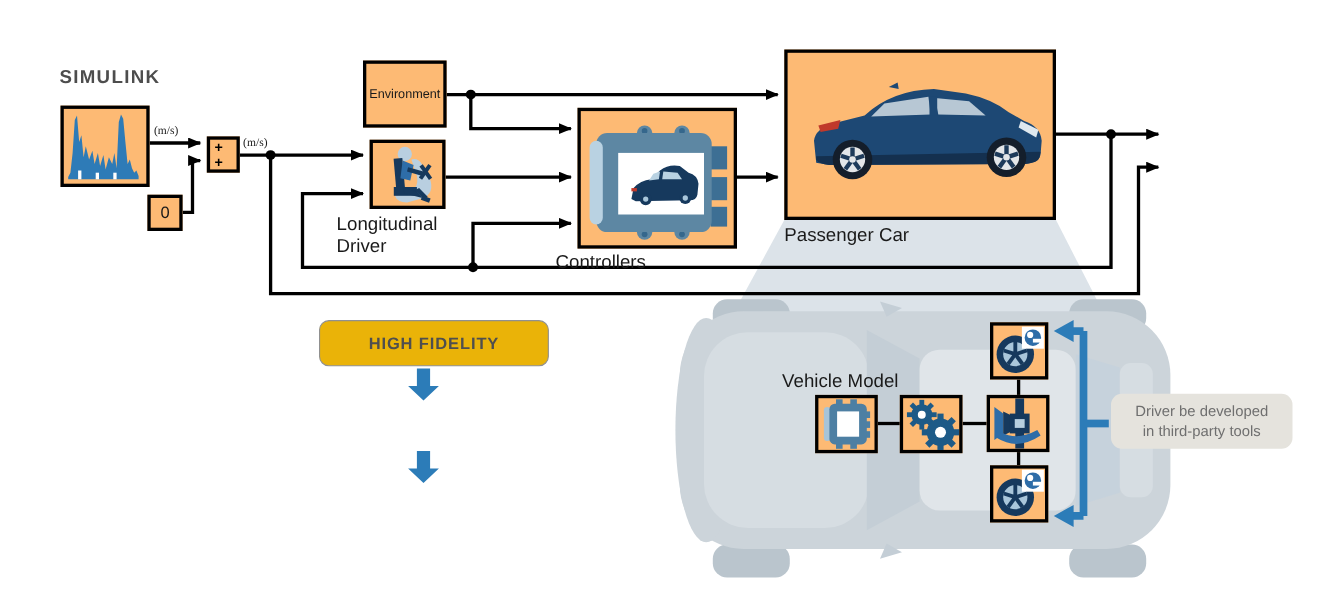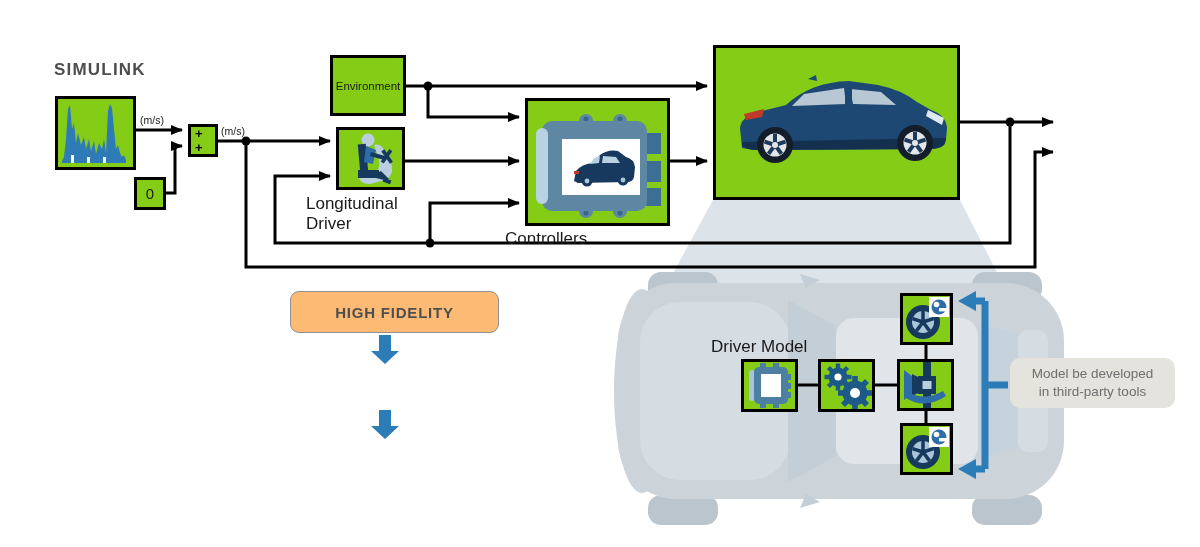--- a/index.html
+++ b/index.html
@@ -1,27 +1,27 @@
 <!DOCTYPE html>
 <html><head>
 <meta charset="utf-8">
 <style>
   html,body{margin:0;padding:0;background:#fff;}
   #stage{position:relative;width:1200px;height:547px;background:#fff;overflow:hidden;
          font-family:"Liberation Sans",sans-serif;}
   .layer{position:absolute;left:0;top:0;width:1200px;height:547px;}
-  .block{position:absolute;background:#84cc16;border:3px solid #000;box-sizing:border-box;z-index:3;}
+  .block{position:absolute;background:#fdba74;border:3px solid #000;box-sizing:border-box;z-index:3;}
   .block svg{display:block;width:100%;height:100%;}
   .ctext{display:flex;align-items:center;justify-content:center;font-size:11.5px;color:#1a1a1a;}
   .blklabel{position:absolute;z-index:4;font-size:17px;color:#1a1a1a;text-align:left;}
-  .unit{position:absolute;z-index:4;font-size:10.5px;color:#1a1a1a;}
+  .unit{position:absolute;z-index:4;font-size:10.5px;color:#1a1a1a;font-family:Liberation Serif, serif;}
   .brand{position:absolute;left:54px;top:60px;z-index:4;font-size:17px;font-weight:bold;
          color:#4d4d4d;letter-spacing:1.2px;}
   .flowbox{position:absolute;left:290px;width:209px;height:42px;box-sizing:border-box;z-index:3;
-           background:#fdba74;border:1.5px solid #909090;border-radius:9px;display:flex;
+           background:#eab308;border:1.5px solid #909090;border-radius:9px;display:flex;
            align-items:center;justify-content:center;font-size:15px;font-weight:bold;
            color:#4f4f4f;letter-spacing:0.8px;}
   .notebox{position:absolute;left:1010px;top:358px;width:165px;height:50px;z-index:3;
            background:#e5e3dd;border-radius:10px;display:flex;flex-direction:column;
            align-items:center;justify-content:center;font-size:13.5px;line-height:18px;
            color:#6f6f6f;}
   .toolsets{position:absolute;left:695px;top:428px;z-index:4;font-size:11.5px;line-height:15px;
             color:#111;}
   .sumplus{position:absolute;font-size:13px;font-weight:600;color:#000;line-height:13px;}
 </style>
@@ -194,25 +194,26 @@
           <line x1="199" y1="95" x2="199" y2="84"></line>
           <line x1="199" y1="95" x2="209.5" y2="91.6"></line>
           <line x1="199" y1="95" x2="205.5" y2="103.9"></line>
           <line x1="199" y1="95" x2="192.5" y2="103.9"></line>
           <line x1="199" y1="95" x2="188.5" y2="91.6"></line>
         </g>
         <circle cx="199" cy="95" r="3" fill="#e3e6e9"></circle>
       </g>
     </svg>
   </div>
+  <div class="blklabel" style="left:713px;top:204px;width:247px">Passenger Car</div>
 
 
   <div class="flowbox" style="top:291px">HIGH FIDELITY</div>
 
-  <div class="blklabel" style="left:711px;top:337px;width:117px">Driver Model</div>
+  <div class="blklabel" style="left:711px;top:337px;width:117px">Vehicle Model</div>
   <div class="block" style="left:741px;top:359px;width:57px;height:53px">
     <svg viewBox="0 0 51 47">
       <rect x="5" y="8" width="6" height="31" rx="3" fill="#a7c4d8"></rect>
       <rect x="16" y="1" width="6" height="6" fill="#4d7fa3"></rect>
         <rect x="29" y="1" width="6" height="6" fill="#4d7fa3"></rect>
       <rect x="16" y="40" width="6" height="6" fill="#4d7fa3"></rect>
         <rect x="29" y="40" width="6" height="6" fill="#4d7fa3"></rect>
       <rect x="41" y="12" width="6" height="6" fill="#4d7fa3"></rect>
         <rect x="41" y="21" width="6" height="6" fill="#4d7fa3"></rect>
       <rect x="41" y="30" width="6" height="6" fill="#4d7fa3"></rect>
@@ -293,17 +294,17 @@
       <circle cx="20" cy="26" r="2.6" fill="#16395d"></circle>
       <rect x="26" y="1" width="20" height="20" fill="#fff"></rect>
       <circle cx="36" cy="11" r="7.5" fill="#2e6da8"></circle>
       <circle cx="33.5" cy="8.5" r="2.8" fill="#fff"></circle>
       <rect x="36" y="12" width="8" height="3.4" fill="#fff"></rect>
     </svg>
   </div>
 
 
   <div class="notebox">
-    <span>Model be developed</span>
+    <span>Driver be developed</span>
     <span>in third-party tools</span>
   </div>
 
 </div>
 
 </body></html>

